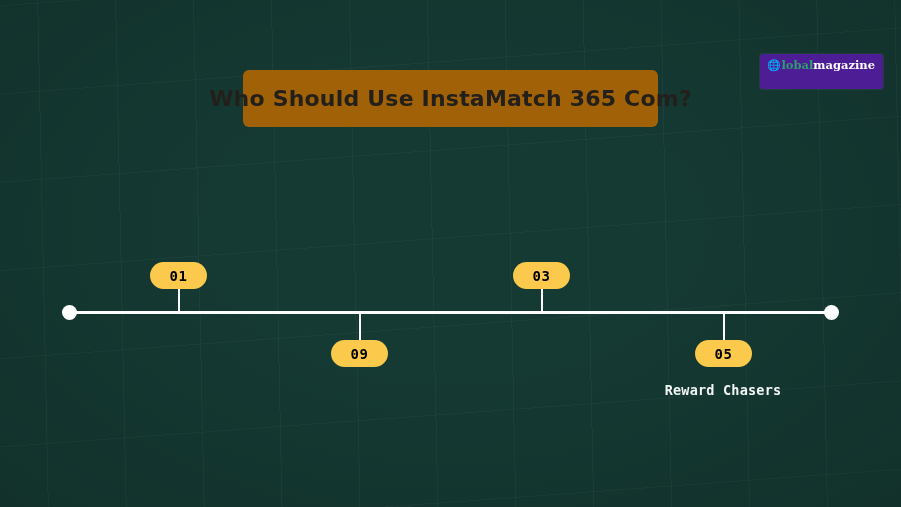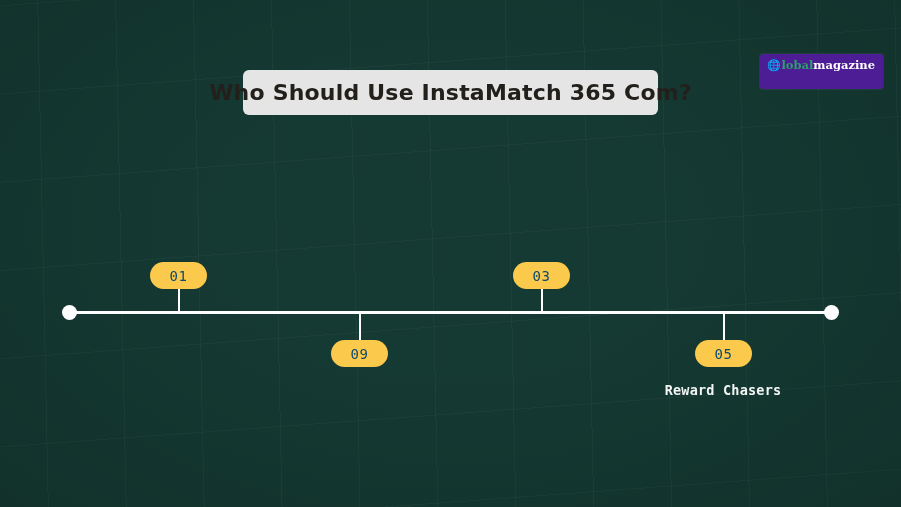--- a/index.html
+++ b/index.html
@@ -66,22 +66,22 @@
     font-weight: bold;
     vertical-align: middle;
   }
 
   
   #title-box {
     position: absolute;
     left: 243px;
     top: 70px;
     width: 415px;
-    height: 45px;
-    background: #e5e5e5;
+    height: 57px;
+    background: #a16207;
     border-radius: 6px;
     display: flex;
     align-items: center;
     justify-content: center;
   }
   #title-text {
     color: #23201c;
     font-size: 22px;
     font-weight: 600;
     letter-spacing: 0.2px;
@@ -122,23 +122,23 @@
     min-width: 57px;
     padding: 0 14px;
     background: #fbc94b;
     border-radius: 14px;
     display: flex;
     align-items: center;
     justify-content: center;
     box-sizing: border-box;
   }
   .badge-num {
-    color: #0c4a6e;
+    color: #000000;
     font-size: 14px;
-    font-weight: normal;
+    font-weight: bold;
     font-family: "DejaVu Sans Mono", monospace;
     letter-spacing: 0.5px;
   }
   .caption {
     position: absolute;
     color: #f2f5f3;
     font-size: 13.5px;
     font-weight: bold;
     font-family: "DejaVu Sans Mono", monospace;
     text-align: center;

